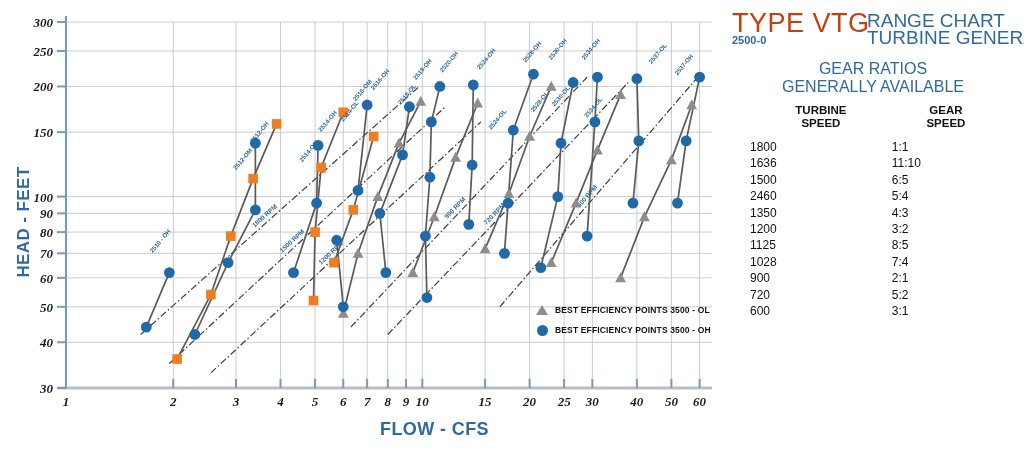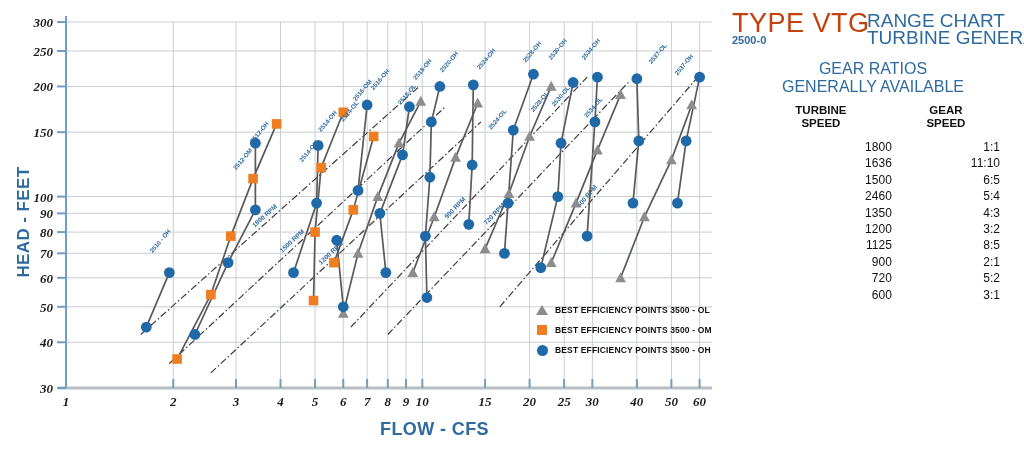--- a/index.html
+++ b/index.html
@@ -37,21 +37,21 @@
   #brand-sub{font-size:11px;color:#2f6a9e;font-weight:700;margin-top:-4px;}
   #brand-right{position:absolute;left:145px;top:12px;font-size:19px;
       color:#2f6a9e;font-weight:400;line-height:17px;white-space:nowrap;}
   #gear-head{position:absolute;left:0;top:60px;width:302px;text-align:center;
       font-size:16px;color:#2f6a9e;line-height:18px;}
 
   #ratio-table{position:absolute;left:28px;top:104px;width:250px;
       border-collapse:collapse;}
   #ratio-table th{font-size:11.5px;color:#111;font-weight:700;padding:0;
       line-height:13px;text-align:center;font-family:Liberation Sans, sans-serif;}
-  #ratio-table td{font-size:12px;color:#111;text-align:right;
+  #ratio-table td{font-size:12px;color:#111;text-align:left;
       line-height:16.4px;padding:0;font-family:"Liberation Sans",sans-serif;}
   #ratio-table thead tr:last-child th{padding-bottom:9px;}
 </style>
 </head>
 <body>
 
 <div id="root">
 
   <div id="chart-panel">
     <svg id="plot-svg" width="722" height="470">
@@ -313,26 +313,20 @@
 
     <div id="legend">
       <div class="legend-row">
         <span class="lg-mark">
             <i class="tri"></i>
           </span>
         <span class="lbl">BEST EFFICIENCY POINTS 3500 - OL</span>
       </div>
       <div class="legend-row">
         <span class="lg-mark">
-            <i class="sq"></i>
-          </span>
-        <span class="lbl">BEST EFFICIENCY POINTS 3500 - OM</span>
-      </div>
-      <div class="legend-row">
-        <span class="lg-mark">
             <i class="cir"></i>
           </span>
         <span class="lbl">BEST EFFICIENCY POINTS 3500 - OH</span>
       </div>
     </div>
   </div>
 
   <div id="info-panel">
     <div id="brand">
       <div id="brand-main">TYPE VTG</div>
@@ -382,20 +376,24 @@
           </tr>
           <tr>
             <td>1200</td>
             <td>3:2</td>
           </tr>
           <tr>
             <td>1125</td>
             <td>8:5</td>
           </tr>
           <tr>
+            <td>1028</td>
+            <td>7:4</td>
+          </tr>
+          <tr>
             <td>900</td>
             <td>2:1</td>
           </tr>
           <tr>
             <td>720</td>
             <td>5:2</td>
           </tr>
           <tr>
             <td>600</td>
             <td>3:1</td>

